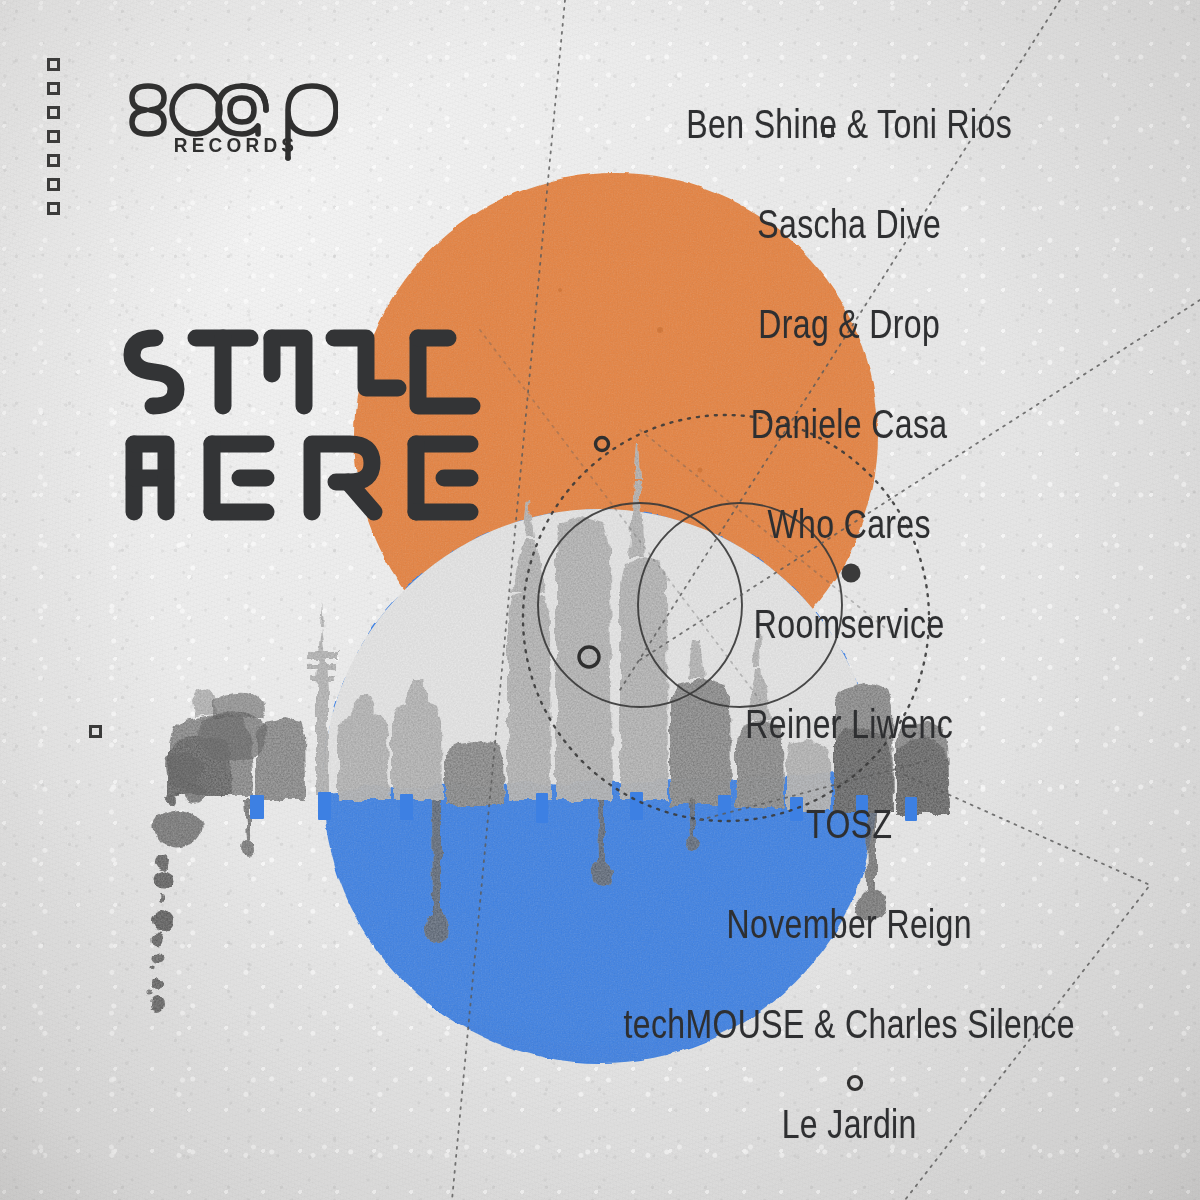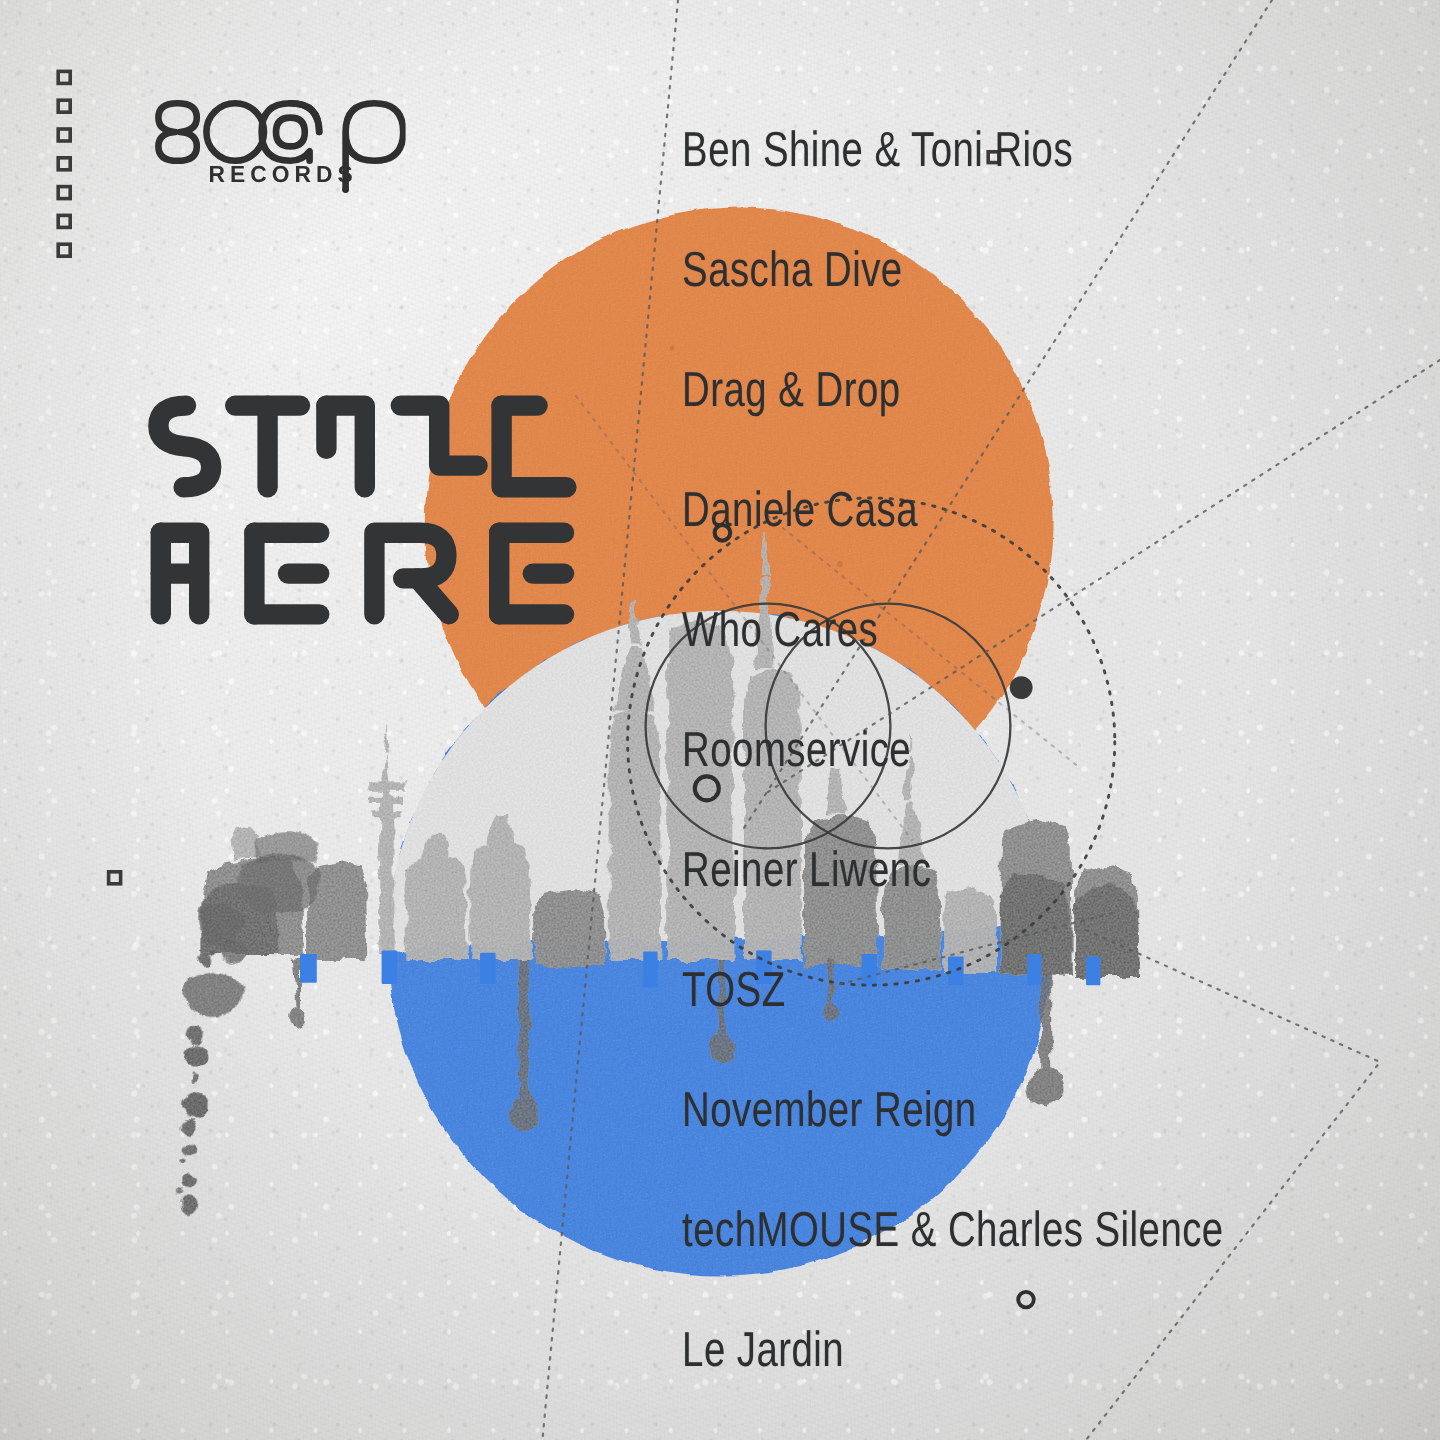--- a/index.html
+++ b/index.html
@@ -66,21 +66,21 @@
     position:absolute;left:112px;top:316px;width:470px;
     z-index:6;
   }
   .title-svg{width:430px;height:240px;position:static;display:block;}
 
   
   .artist-list{
     position:absolute;
     right:70px;top:74px;
     width:720px;
-    text-align:left;
+    text-align:center;
     z-index:7;
   }
   .artist{
     color:#2e2f31;
     font-family:"Liberation Sans", sans-serif;
     font-size:41px;
     line-height:100px;
     letter-spacing:.5px;
     white-space:nowrap;
     transform:scaleX(.78);

